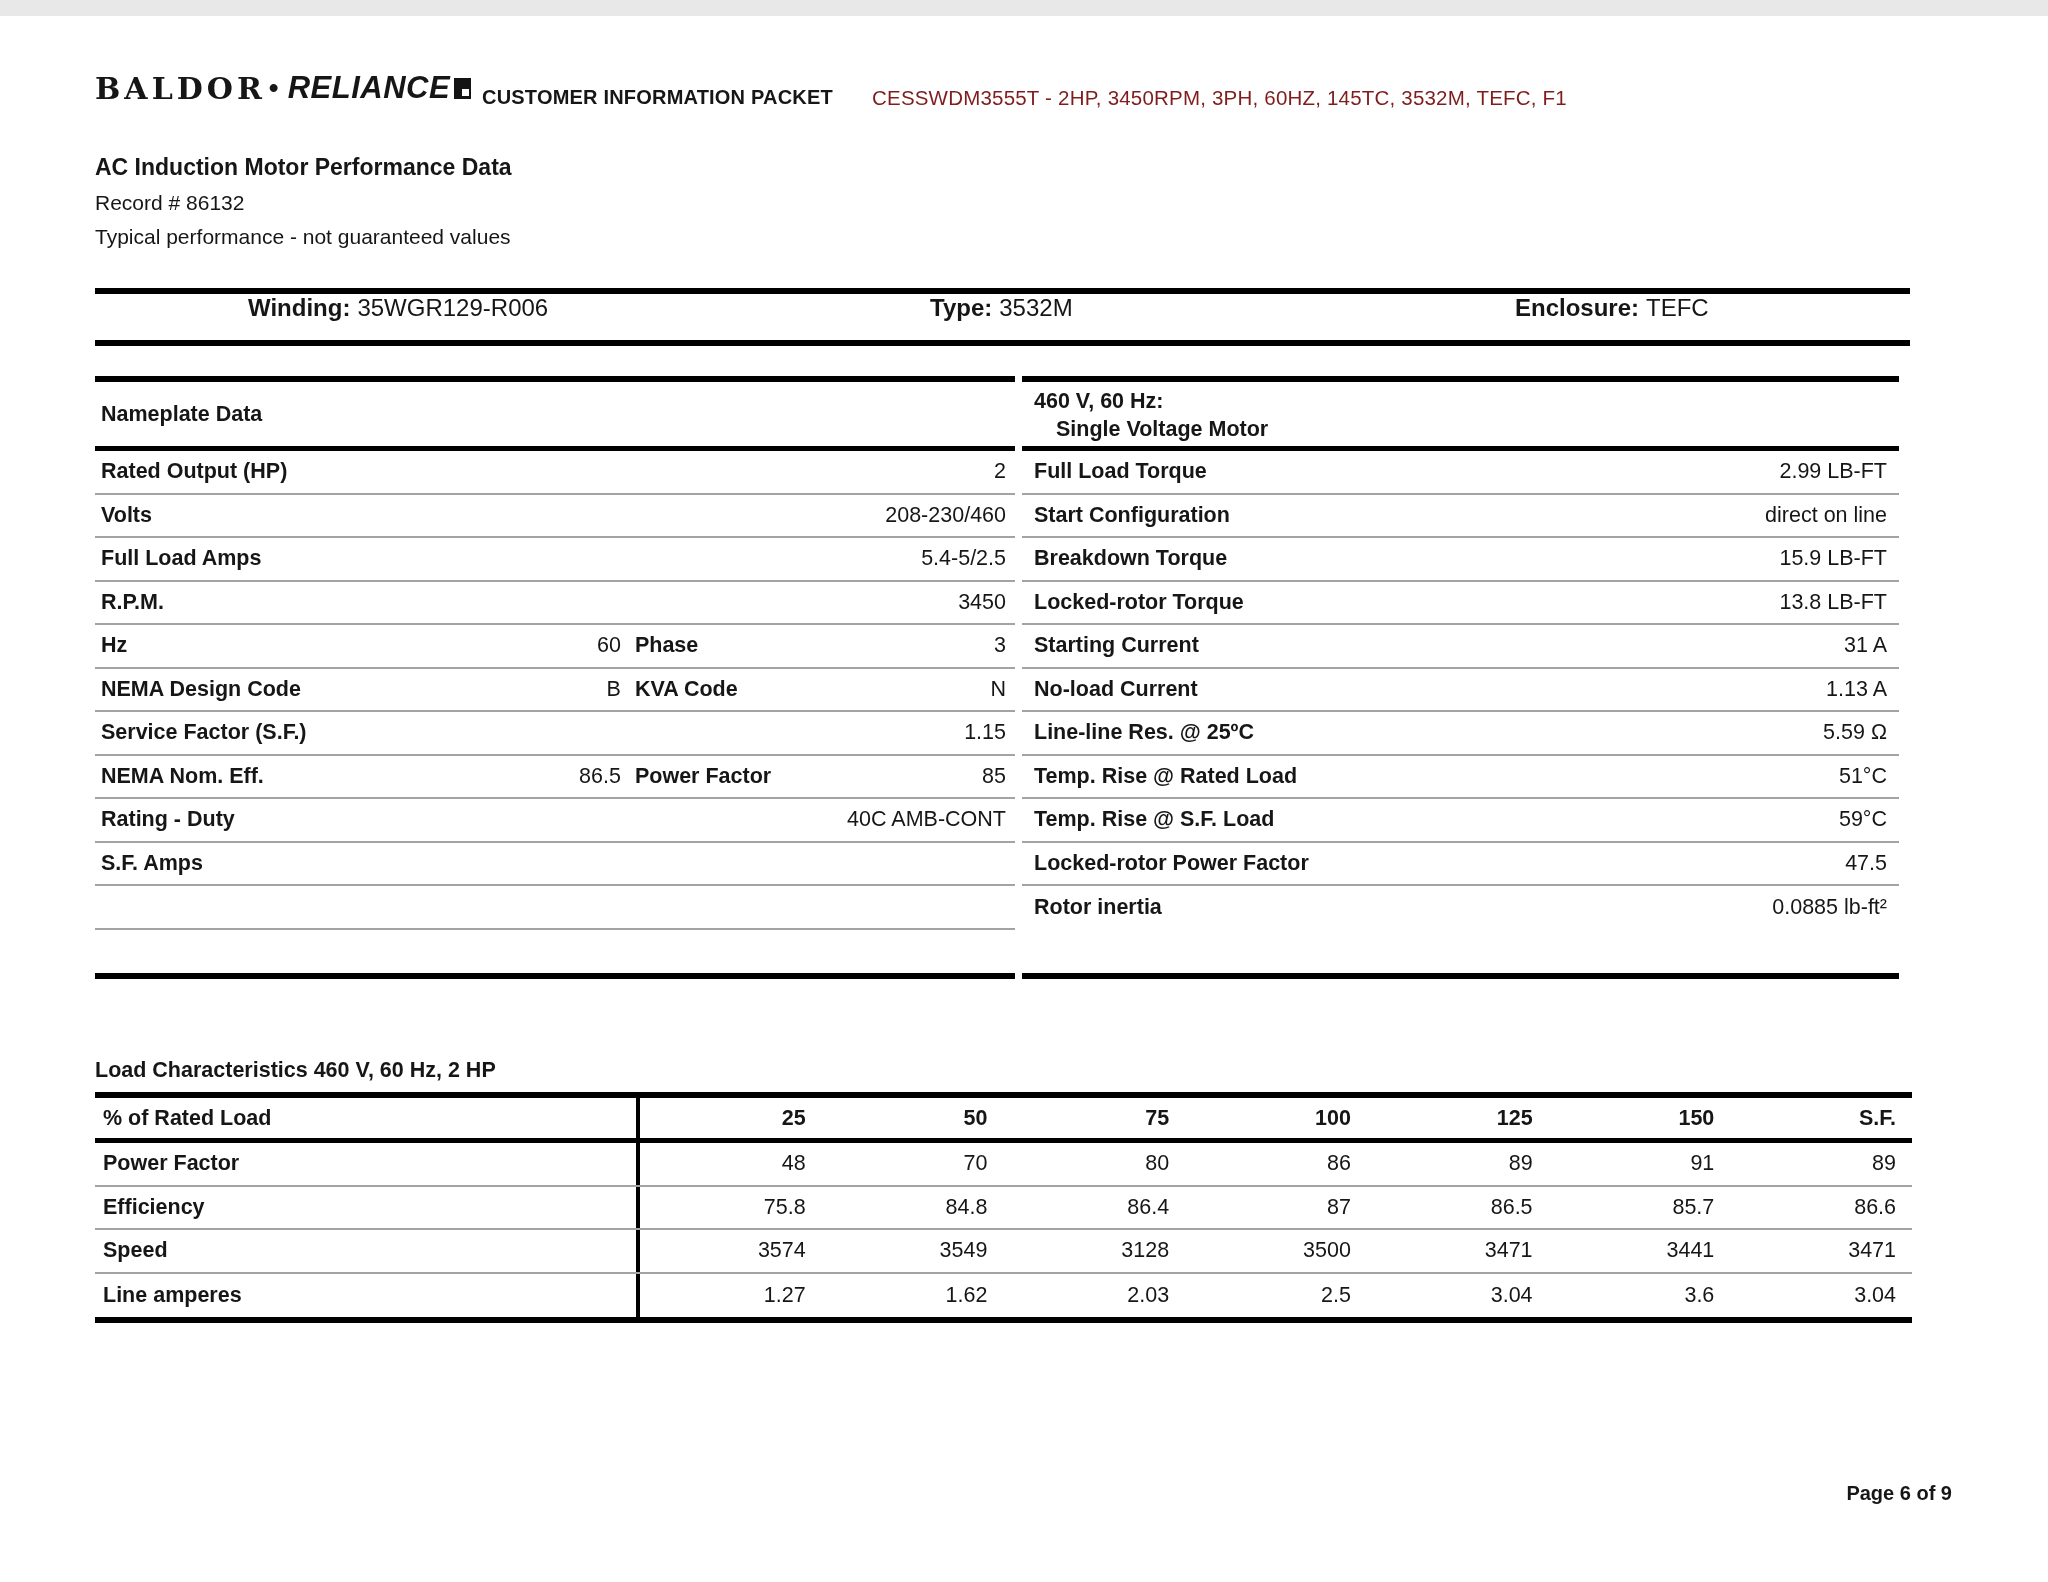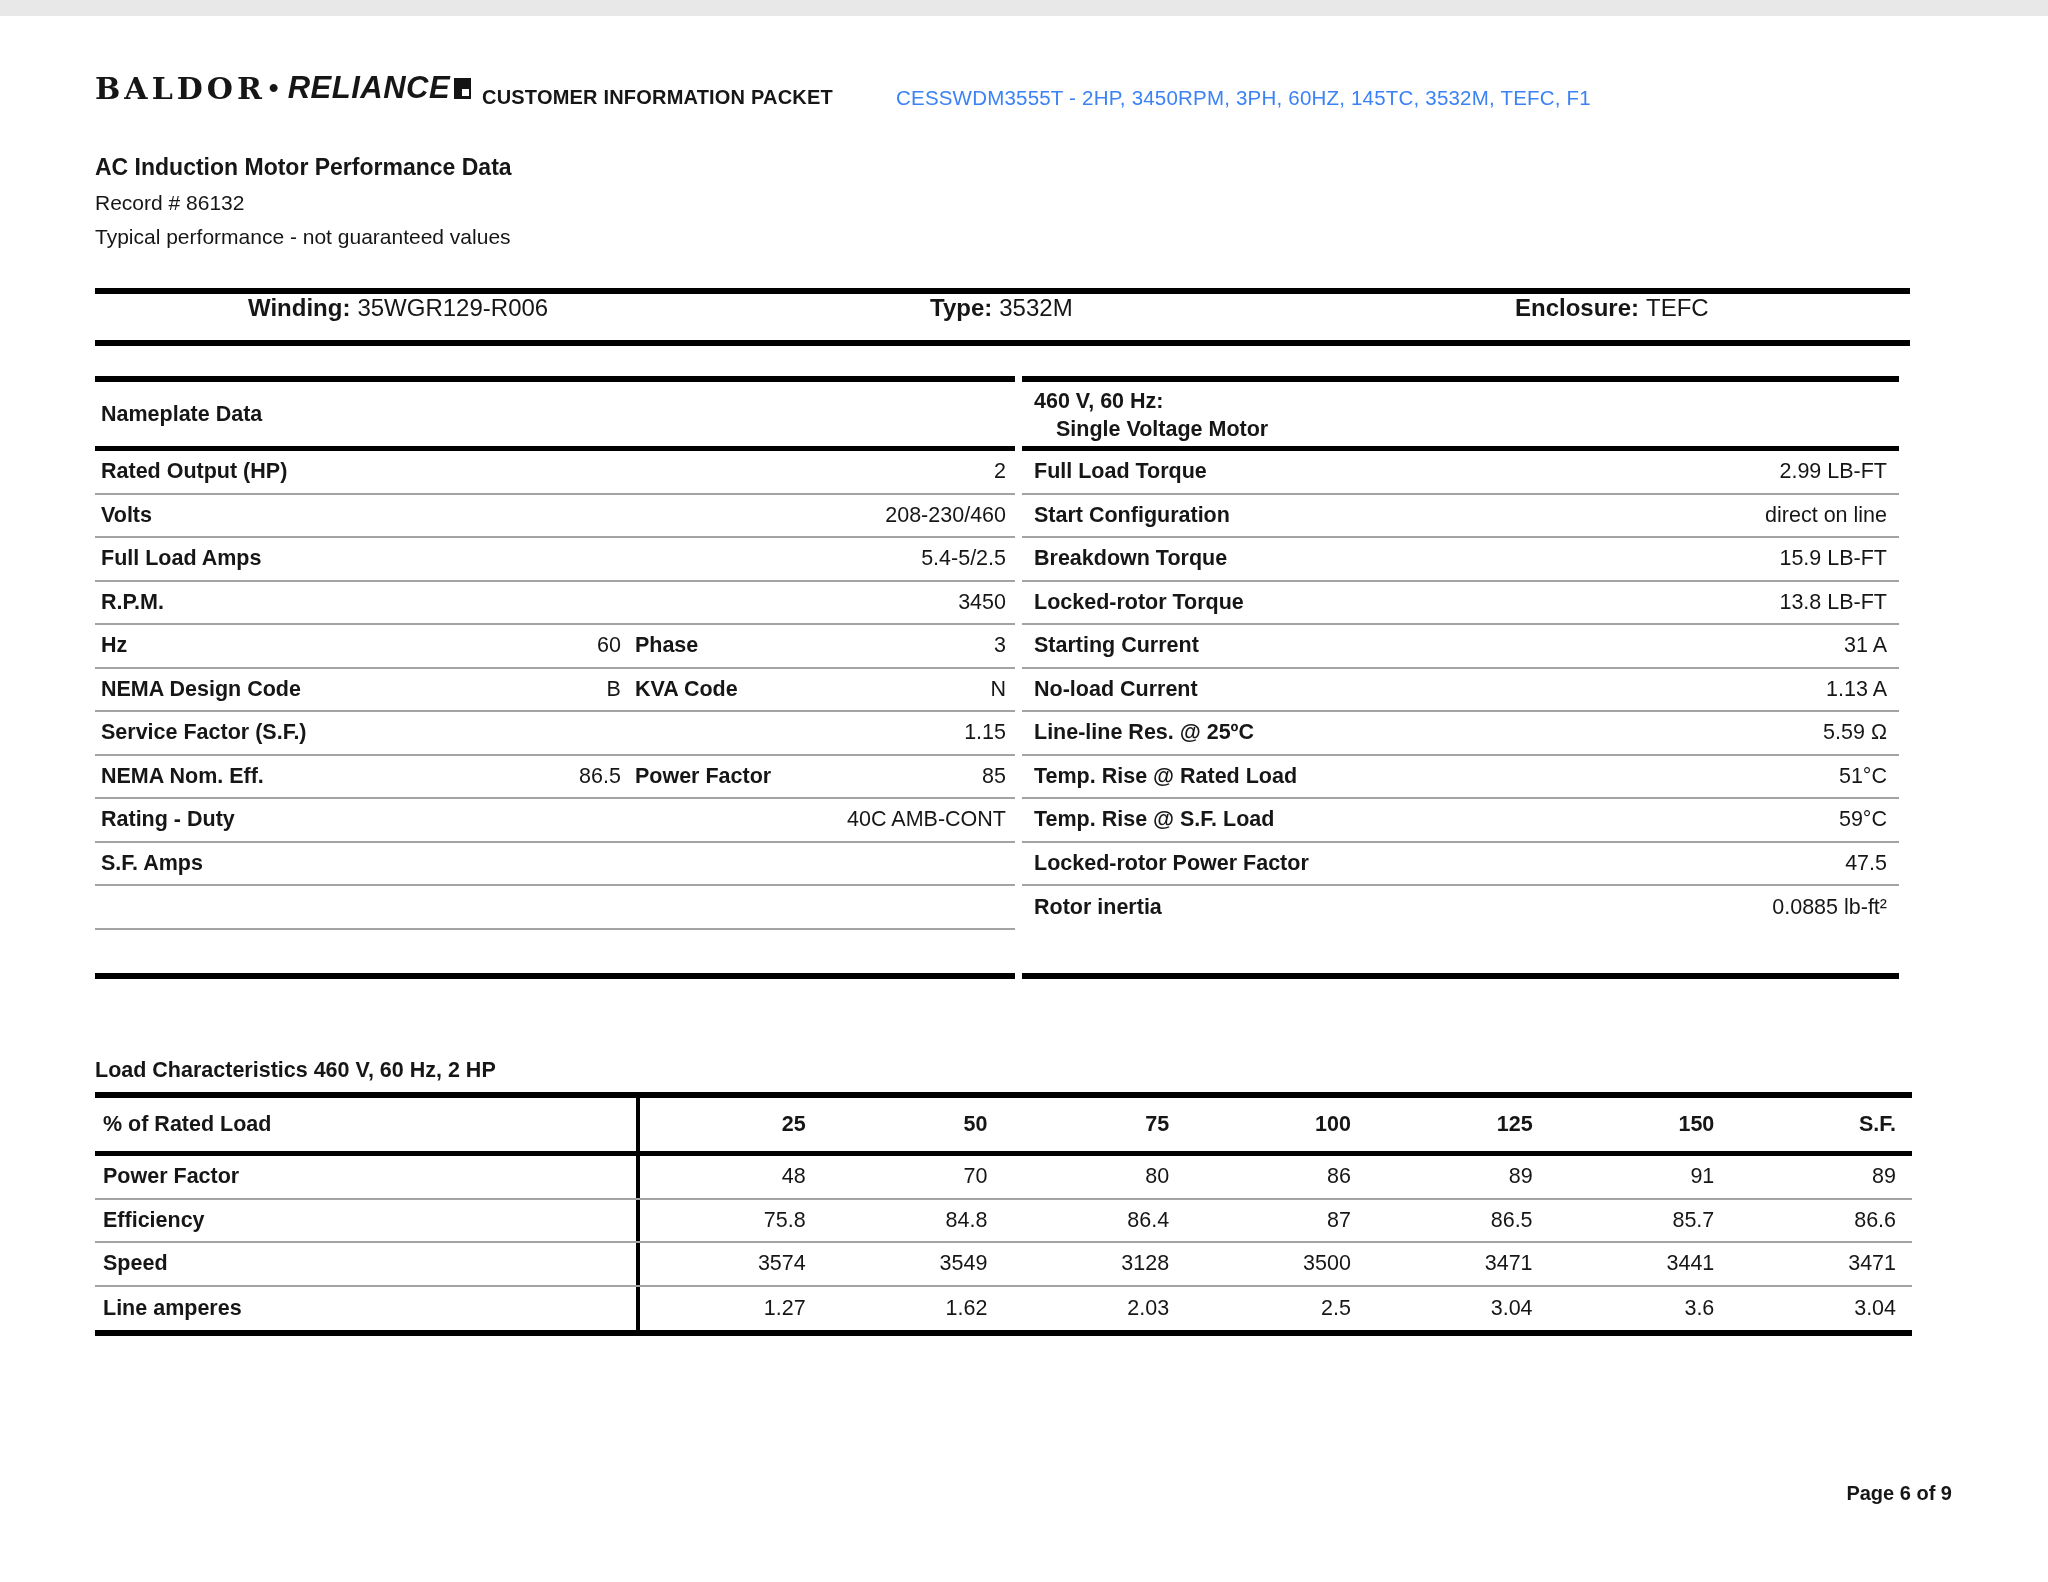--- a/index.html
+++ b/index.html
@@ -9,21 +9,21 @@
     margin:16px auto;
   }
   
   .brand { position:absolute; left:95px; top:54px; display:flex; align-items:center; }
   .brand .baldor { font-family:"DejaVu Serif", serif; font-weight:bold; font-size:30px; letter-spacing:4px; }
   .brand .dot { font-size:28px; font-weight:bold; margin:0 9px 0 3px; }
   .brand .reliance { font-style:italic; font-weight:bold; font-size:31px; letter-spacing:0.5px; }
   .brand .mark { width:17px; height:21px; background:#141414; margin-left:4px; position:relative; }
   .brand .mark::after { content:""; position:absolute; right:2px; bottom:3px; width:7px; height:7px; background:#fff; }
   .cip { position:absolute; left:482px; top:70px; font-size:20px; font-weight:bold; letter-spacing:0.2px; }
-  .model { position:absolute; left:896px; top:70px; font-size:20.5px; color:#3b82f6; letter-spacing:0.2px;text-align:center; }
+  .model { position:absolute; left:872px; top:70px; font-size:20.5px; color:#7f1d1d; letter-spacing:0.2px;text-align:center; }
   
   .title-block { position:absolute; left:95px; top:138px; }
   .doc-title { font-size:23px; font-weight:bold; margin-bottom:10px; }
   .doc-sub { font-size:21px; margin-bottom:10px; }
   
   .winding-bar { position:absolute; left:95px; top:272px; width:1815px; height:46px;
     border-top:6px solid #000; border-bottom:6px solid #000; }
   .winding-bar .wcell { position:absolute; top:0; font-size:24px; white-space:nowrap; }
   .w1 { left:153px; } .w2 { left:835px; } .w3 { left:1420px; }
   .wlbl { font-weight:bold; } .wval { margin-left:7px; }
@@ -44,21 +44,21 @@
   .np .single { justify-content:space-between; }
   .half-a { width:59%; display:flex; justify-content:space-between; padding-right:14px; box-sizing:border-box; }
   .half-b { flex:1; display:flex; justify-content:space-between; }
   .perf .row { padding-left:12px; padding-right:12px; justify-content:space-between; }
   
   .load-title { position:absolute; left:95px; top:1042px; font-size:21.5px; font-weight:bold; }
   .load-tbl { position:absolute; left:95px; top:1076px; width:1817px;
     border-top:6px solid #000; border-bottom:6px solid #000; box-sizing:border-box; }
   .lrow { display:flex; height:43.5px; box-sizing:border-box; border-bottom:2px solid #a3a3a3;
     font-size:21.5px; align-items:stretch; }
-  .lrow.head { height:58px; border-bottom:5px solid #000; }
+  .lrow.head { height:45px; border-bottom:5px solid #000; }
   .lrow.last { border-bottom:none; }
   .lc-label { width:541px; box-sizing:border-box; padding-left:8px; display:flex; align-items:center; font-weight:bold; }
   .nums { flex:1; display:flex; border-left:4px solid #000; }
   .num { flex:1; text-align:right; padding-right:16px; align-self:center; white-space:nowrap; }
   .lrow.head .num { font-weight:bold; }
   
   .footer { position:absolute; top:1466px; right:96px; font-size:20px; font-weight:bold; }
 </style>
 </head>
 <body>

